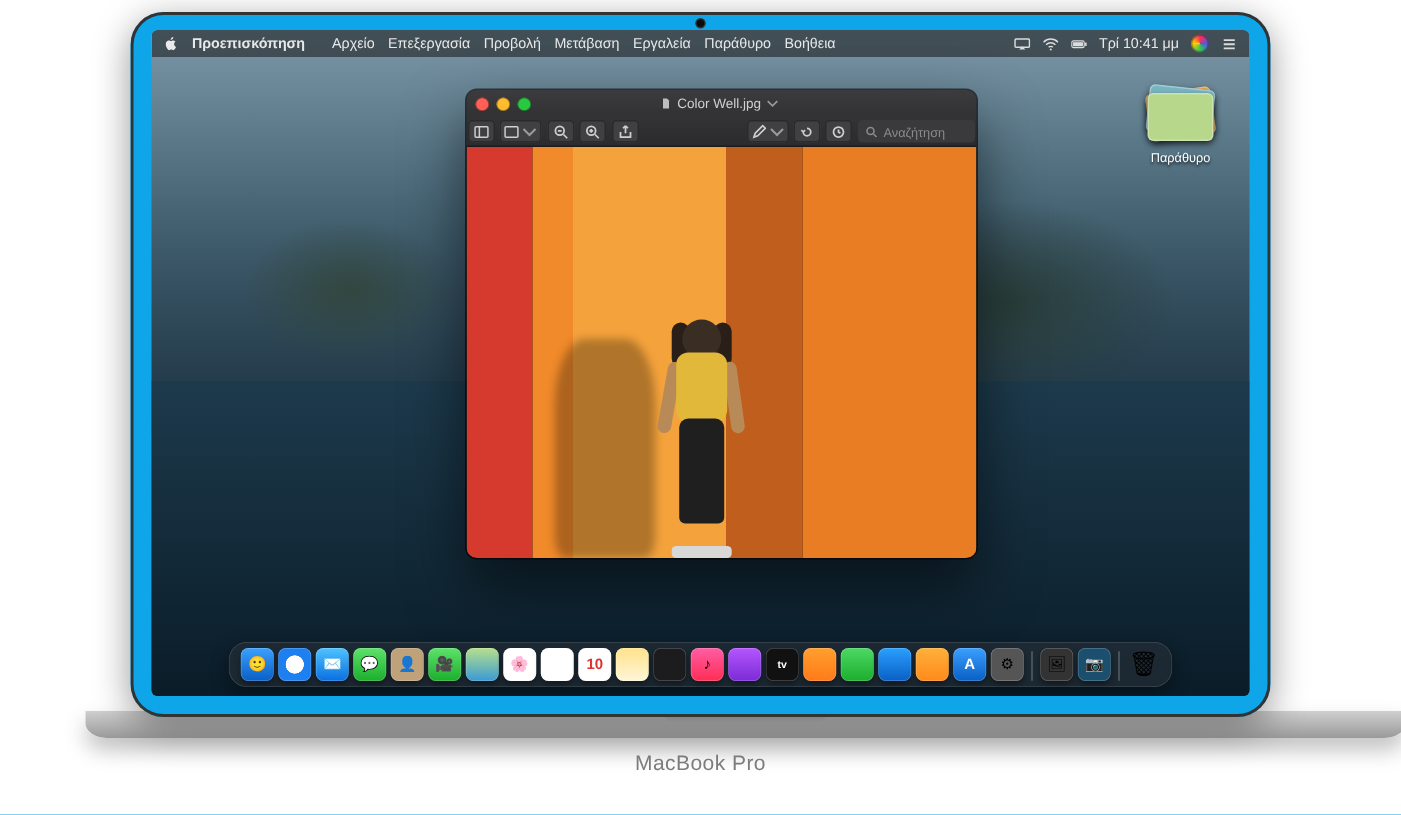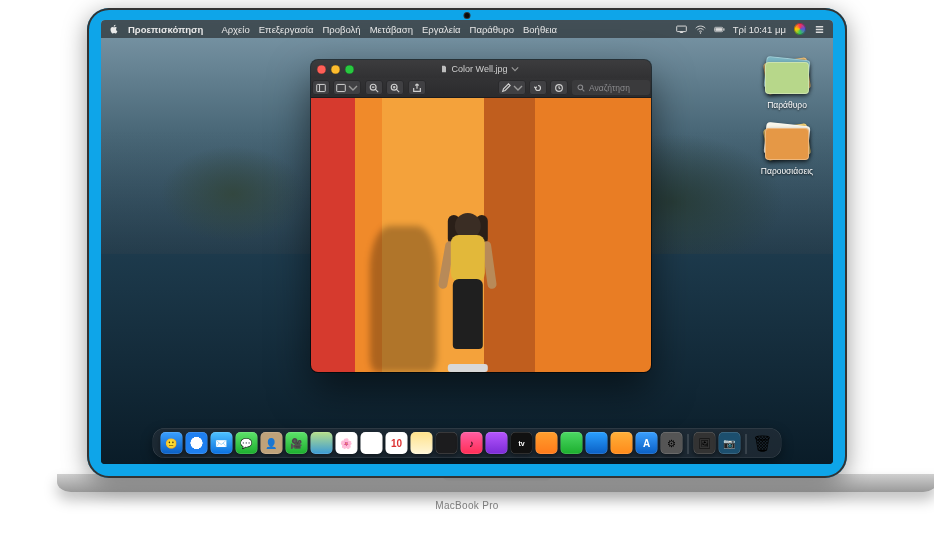--- a/index.html
+++ b/index.html
@@ -104,21 +104,21 @@
 
   
   .dock-wrap{ position:absolute; bottom:6px; left:50%; transform:translateX(-50%); }
   .dock{ display:flex; align-items:flex-end; gap:3px; padding:4px 8px; background:rgba(60,60,65,.35); border-radius:12px; box-shadow:inset 0 0 0 .5px rgba(255,255,255,.15), 0 4px 12px rgba(0,0,0,.4);}
   .dicon{ width:22px; height:22px; border-radius:5px; box-shadow:0 2px 4px rgba(0,0,0,.4), inset 0 0 0 .5px rgba(255,255,255,.25); display:flex; align-items:center; justify-content:center; font-size:10px;}
   .sep{ width:1px; height:20px; background:rgba(255,255,255,.25); margin:0 2px; border-radius:1px;}
 
   
   .base { width:880px; height:18px; margin:-4px auto 0; background:linear-gradient(#cfcfcf,#9a9a9a); border-radius:0 0 14px 14px/0 0 10px 10px; box-shadow:0 8px 14px rgba(0,0,0,.25);}
   .notch{ width:110px; height:7px; margin:-1px auto 0; background:#b8b8b8; border-radius:0 0 8px 8px;}
-  .brand{ text-align:center; font-size:10px; color:#7d7d7d; margin-top:8px; letter-spacing:.3px;}
+  .brand{ text-align:center; font-size:14px; color:#7d7d7d; margin-top:8px; letter-spacing:.3px;}
 </style>
 </head>
 <body>
 
 <div class="laptop">
   <div class="screen-bezel">
     <div class="camera"></div>
     <div class="screen">
       <div class="island"></div>
       <div class="sea"></div>
@@ -155,28 +155,20 @@
       </div>
 
       <div class="stacks" id="stacks">
           <div class="stack">
             <div class="pile img">
               <span class="a"></span>
               <span class="b"></span>
               <span class="c"></span>
             </div>
             <div>Παράθυρο</div>
-          </div>
-          <div class="stack">
-            <div class="pile pres">
-              <span class="a"></span>
-              <span class="b"></span>
-              <span class="c"></span>
-            </div>
-            <div>Παρουσιάσεις</div>
           </div>
         </div>
 
       <div class="window">
         <div class="titlebar">
           <div class="traffic">
             <span class="dot r"></span>
             <span class="dot y"></span>
             <span class="dot g"></span>
           </div>

